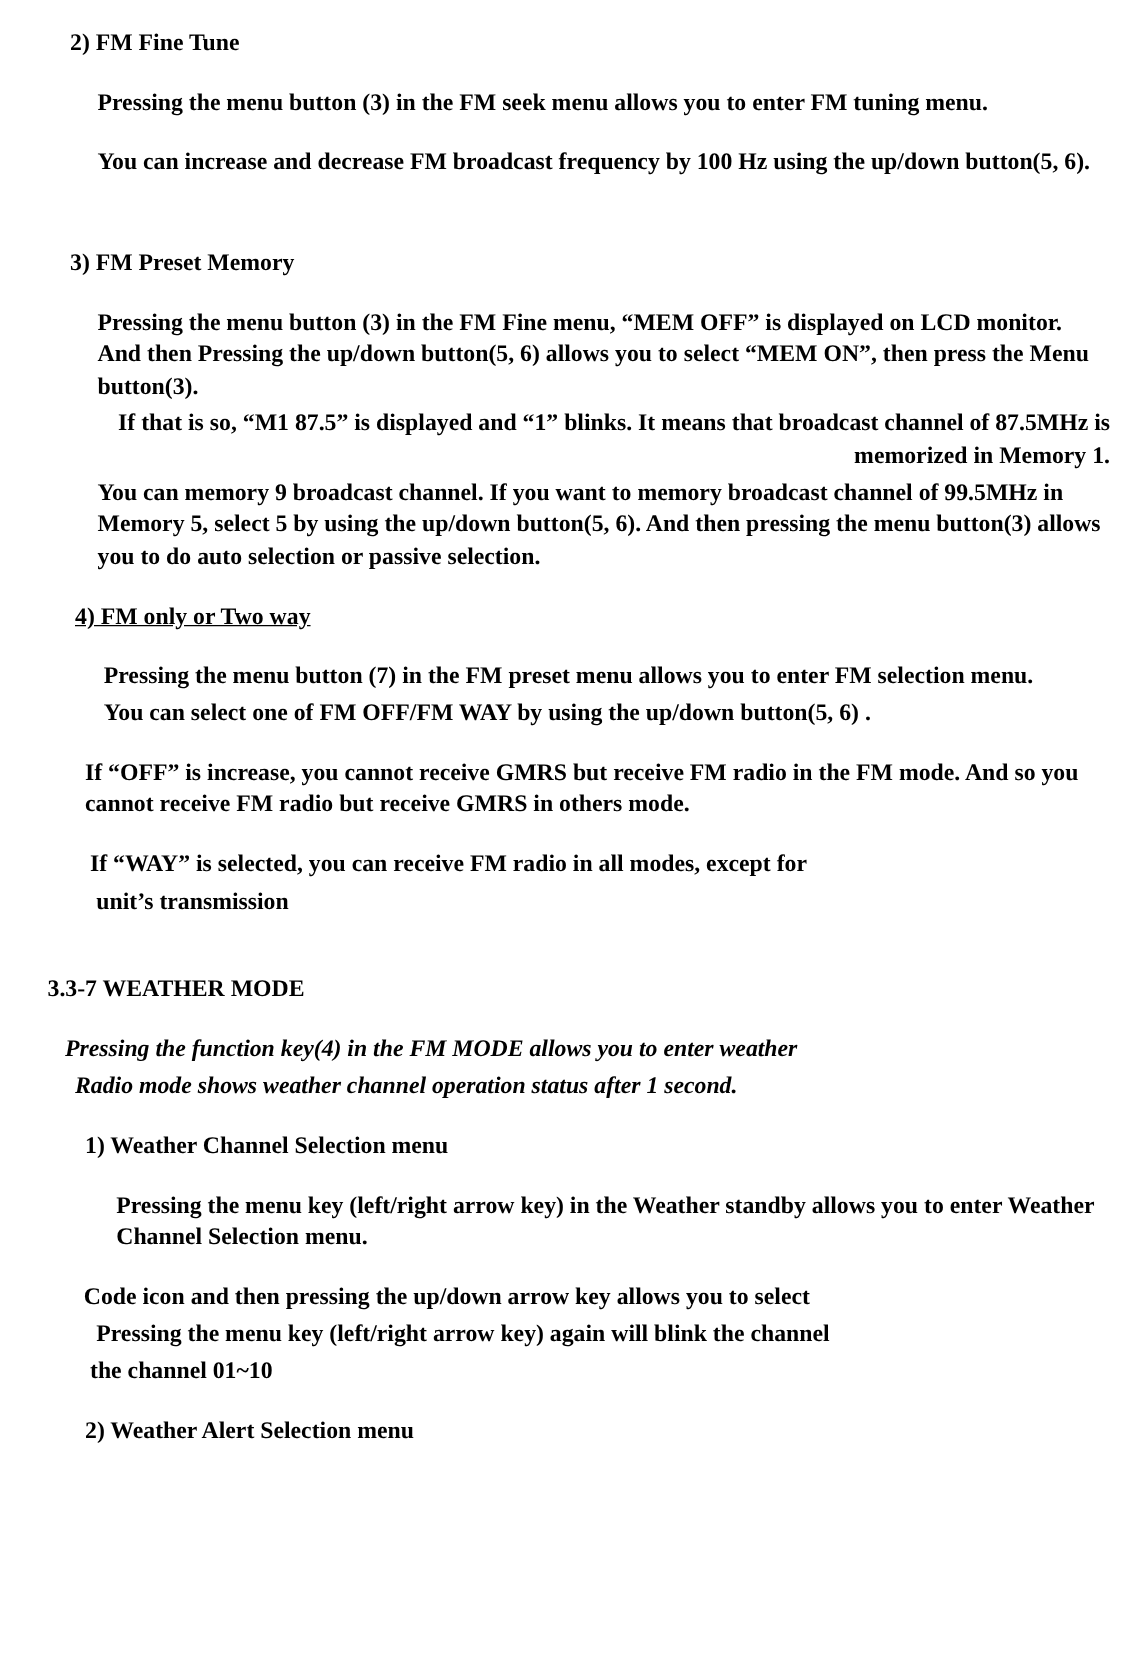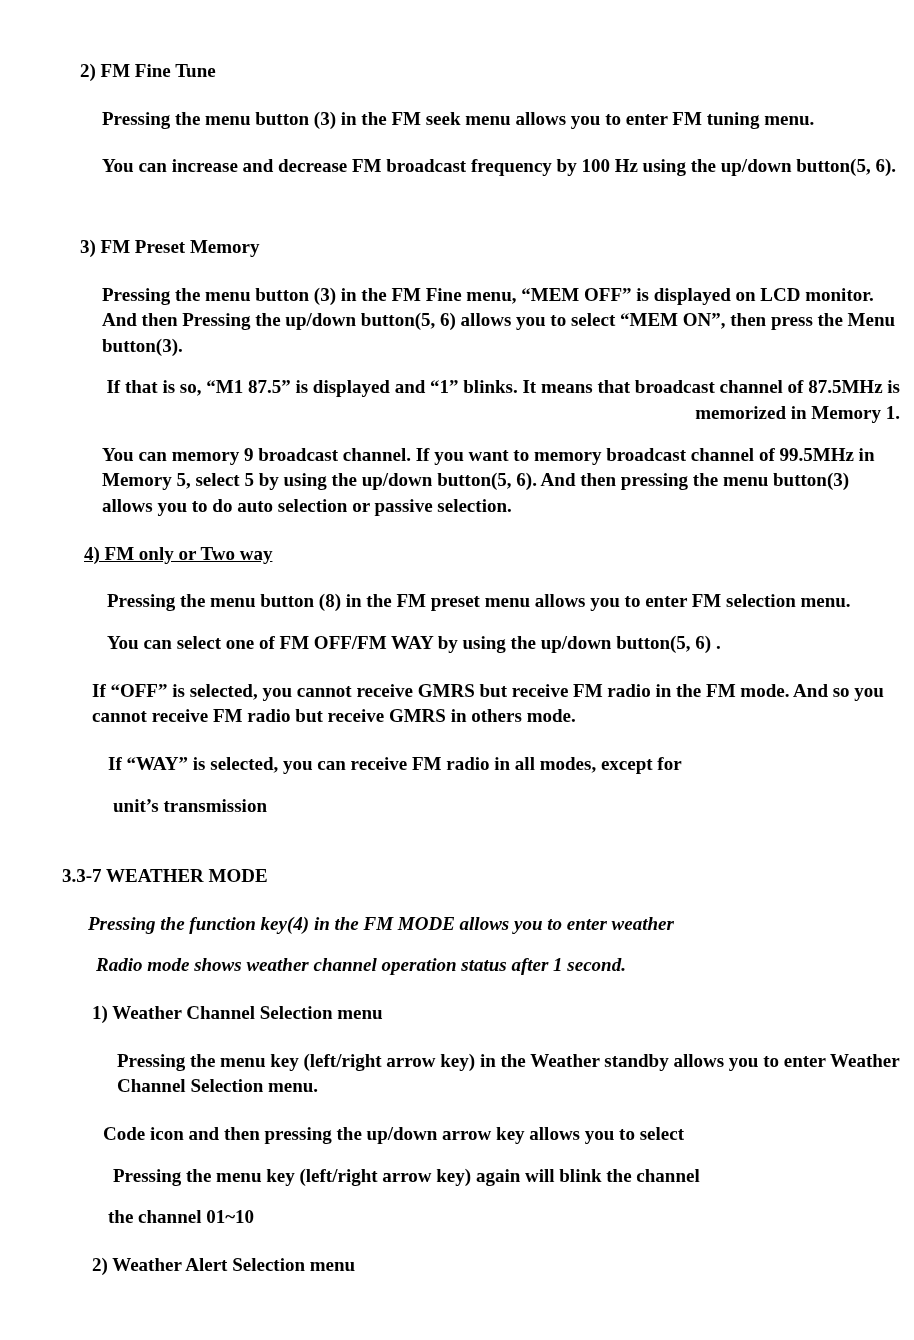--- a/index.html
+++ b/index.html
@@ -1,16 +1,16 @@
 <!DOCTYPE html>
 <html><head>
   <meta charset="utf-8">
   <style>
     * {
-      margin: 16px;
+      margin: 4px;
       padding: 0;
       box-sizing: border-box;
     }
     body {
       font-family: "Times New Roman", Times, serif;
       font-size: 19px;
       font-weight: bold;
       line-height: 1.35;
       color: #000;
       background: #fff;
@@ -58,23 +58,23 @@
 <div class="num-head">2)  FM Fine Tune</div>
 <div class="body-text">Pressing the menu button (3) in the FM seek menu allows you to enter FM tuning menu.</div>
 <div class="body-text big-gap">You can increase and decrease FM broadcast frequency by 100 Hz using the up/down button(5, 6).</div>
 
 <div class="num-head">3)  FM Preset Memory</div>
 <div class="body-text" style="margin-bottom:0;font-family:Liberation Serif, serif;">Pressing the menu button (3) in the FM Fine menu, “MEM OFF” is displayed on LCD monitor. And then Pressing the up/down button(5, 6) allows you to select “MEM ON”, then press the Menu button(3).</div>
 <div class="body-text" style="margin-bottom:0;text-align:right;">If that is so, “M1 87.5” is displayed and  “1” blinks. It means that broadcast channel of 87.5MHz is memorized in Memory 1.</div>
 <div class="body-text">You can memory 9 broadcast channel. If you want to memory broadcast channel of 99.5MHz in Memory 5, select 5 by using the up/down button(5, 6). And then pressing the menu button(3) allows you to do auto selection or passive selection.</div>
 
 <div class="num-head" style="margin-left:22px;text-decoration:underline;">4)  FM only or Two way</div>
-<div class="body-text" style="margin-left:45px; margin-bottom:0;">Pressing the menu button (8) in the FM preset menu allows you to enter FM selection menu.</div>
+<div class="body-text" style="margin-left:45px; margin-bottom:0;">Pressing the menu button (7) in the FM preset menu allows you to enter FM selection menu.</div>
 <div class="body-text" style="margin-left:45px;">You can select one of FM OFF/FM WAY by using the up/down button(5, 6) .</div>
-<div class="body-text-alt">If “OFF” is selected, you cannot receive GMRS but receive FM radio in the FM mode. And so you cannot receive FM radio but receive GMRS in others mode.</div>
+<div class="body-text-alt">If “OFF” is increase, you cannot receive GMRS but receive FM radio in the FM mode. And so you cannot receive FM radio but receive GMRS in others mode.</div>
 <div style="margin-bottom:45px;">
   <div class="body-text-alt" style="margin-bottom:0;">If “WAY” is selected, you can receive FM radio in all modes, except for</div>
   <div style="margin-left:35px;"> unit’s transmission</div>
 </div>
 
 <div class="mode-head">3.3-7         WEATHER MODE</div>
 <div style="margin-bottom:22px;font-style:italic;">
   <div class="mode-body" style="margin-bottom:0;">Pressing the function key(4) in the FM MODE allows you to enter weather</div>
   <div class="mode-body2" style="margin-bottom:0;">Radio mode shows weather channel operation status after 1 second.</div>
 </div>

